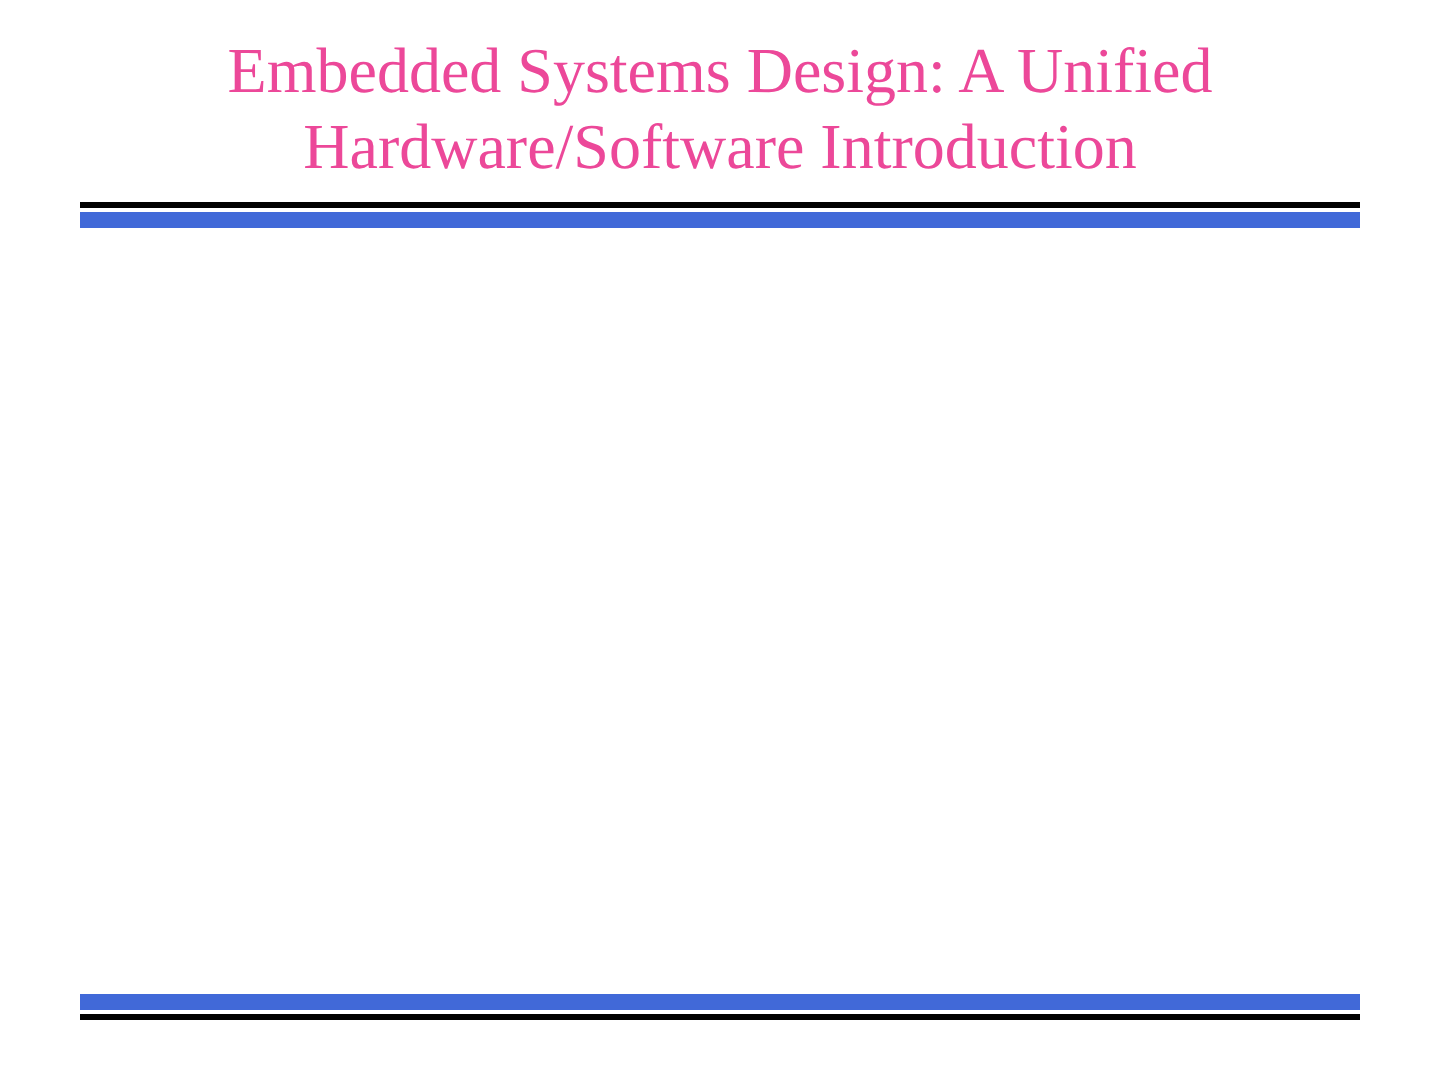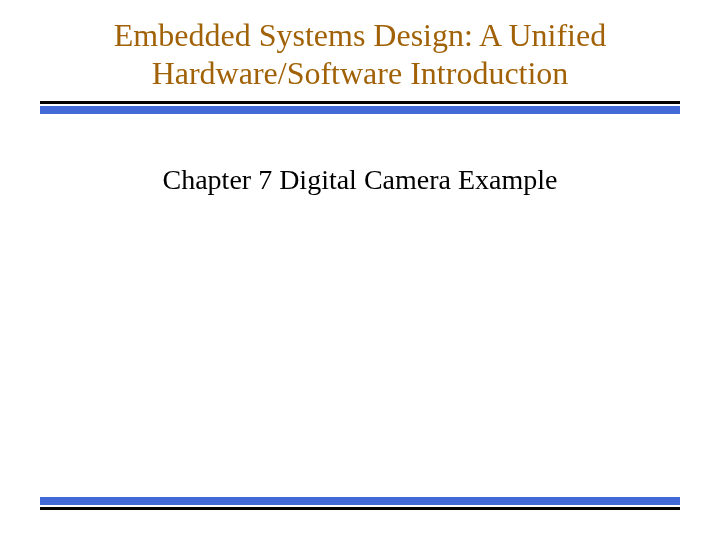--- a/index.html
+++ b/index.html
@@ -17,21 +17,21 @@
       height: 100%;
       display: flex;
       flex-direction: column;
     }
     .header {
       padding: 16px 40px 0 40px;
       text-align: center;
     }
     .title {
       font-size: 32px;
-      color: #a16207;
+      color: #ec4899;
       line-height: 1.2;
       margin: 0;
       font-weight: normal;
     }
     .divider-top {
       margin-top: 8px;
     }
     .divider-bottom {
       position: absolute;
       bottom: 30px;
@@ -75,20 +75,17 @@
 <body>
 
 <div class="slide">
   <div class="header">
     <h1 class="title">Embedded Systems Design: A Unified Hardware/Software Introduction</h1>
     <div class="divider divider-top">
       <div class="line-black"></div>
       <div class="line-blue"></div>
     </div>
   </div>
-  <div class="subtitle-wrap">
-    <h2 class="subtitle">Chapter 7 Digital Camera Example</h2>
-  </div>
   <div class="divider divider-bottom">
     <div class="line-blue-bottom"></div>
     <div class="line-black-bottom"></div>
   </div>
 </div>
 
 </body></html>

